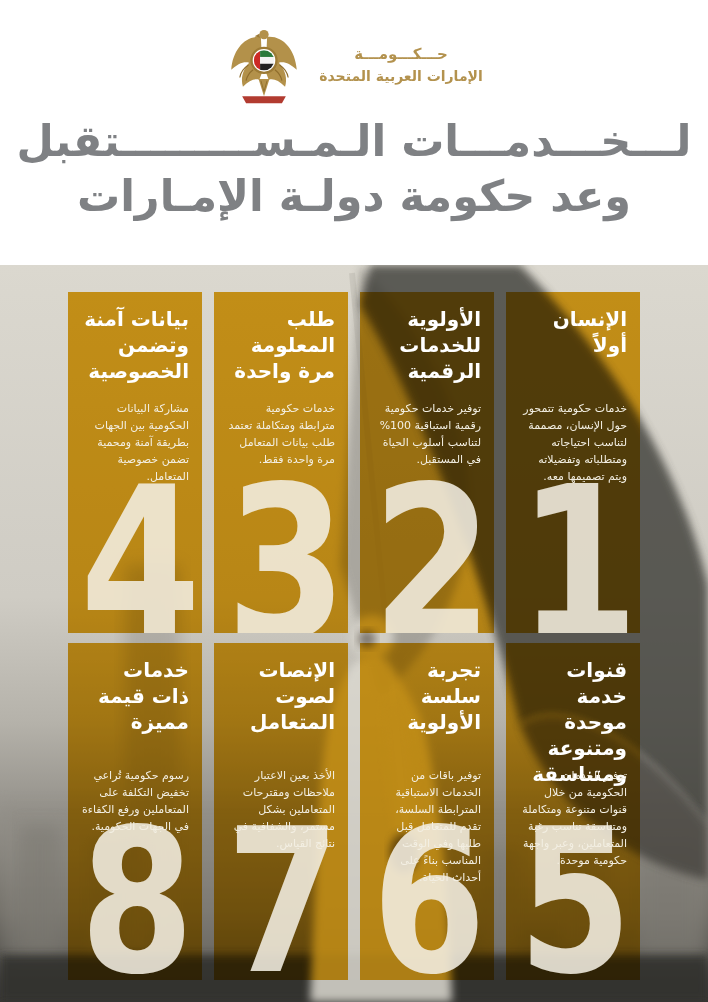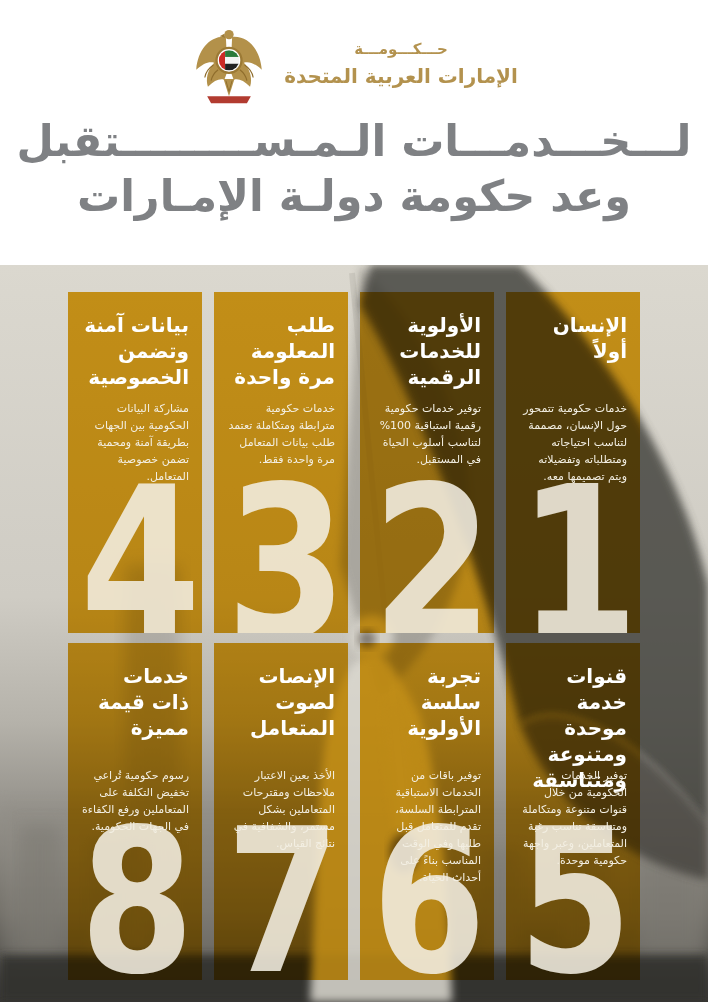--- a/index.html
+++ b/index.html
@@ -9,21 +9,21 @@
     font-family:"DejaVu Sans",sans-serif;
   }
   
   .gov-logo{
     position:absolute;top:24px;left:0;right:0;
     display:flex;justify-content:center;align-items:center;gap:16px;
     direction:ltr;
   }
   .logo-text{direction:rtl;text-align:center;color:#b3924e;line-height:1.55;}
   .logo-line1{font-size:15px;font-weight:bold;letter-spacing:1px;}
-  .logo-line2{font-size:20px;font-weight:bold;}
+  .logo-line2{font-size:14px;font-weight:bold;}
   .main-title{
     position:absolute;top:114px;left:0;right:0;
     text-align:center;color:#7f8184;font-weight:bold;
     font-size:43px;line-height:1.27;direction:rtl;white-space:nowrap;
   }
   
   .photo{position:absolute;top:265px;left:0;width:708px;height:737px;}
   
   .cards{position:absolute;top:292px;left:68px;width:572px;direction:rtl;}
   .row{display:flex;gap:12px;}
@@ -32,21 +32,21 @@
   .card{position:relative;width:134px;overflow:hidden;}
   .card-bg{position:absolute;inset:0;background:#e3a81c;mix-blend-mode:multiply;}
   .card-num{
     position:absolute;left:0;right:0;text-align:center;direction:ltr;
     font-weight:bold;color:rgba(242,238,227,0.88);
     transform:scaleX(0.82);transform-origin:50% 100%;
     pointer-events:none;
   }
   .row1 .card-num{bottom:-14px;font-size:212px;line-height:0.78;}
   .row2 .card-num{bottom:0px;font-size:200px;line-height:0.78;}
-  .card-content{position:absolute;inset:0;padding:20px 13px 0;box-sizing:border-box;}
+  .card-content{position:absolute;inset:0;padding:14px 13px 0;box-sizing:border-box;}
   .card-title{
     margin:0;color:#ffffff;font-size:20px;line-height:1.3;
     font-weight:bold;text-align:right;
   }
   .card-desc{
     position:absolute;right:13px;left:13px;margin:0;
     color:#f3efe3;font-size:11px;line-height:1.55;text-align:right;
   }
   .row1 .card-desc{top:108px;}
   .row2 .card-desc{top:124px;}

